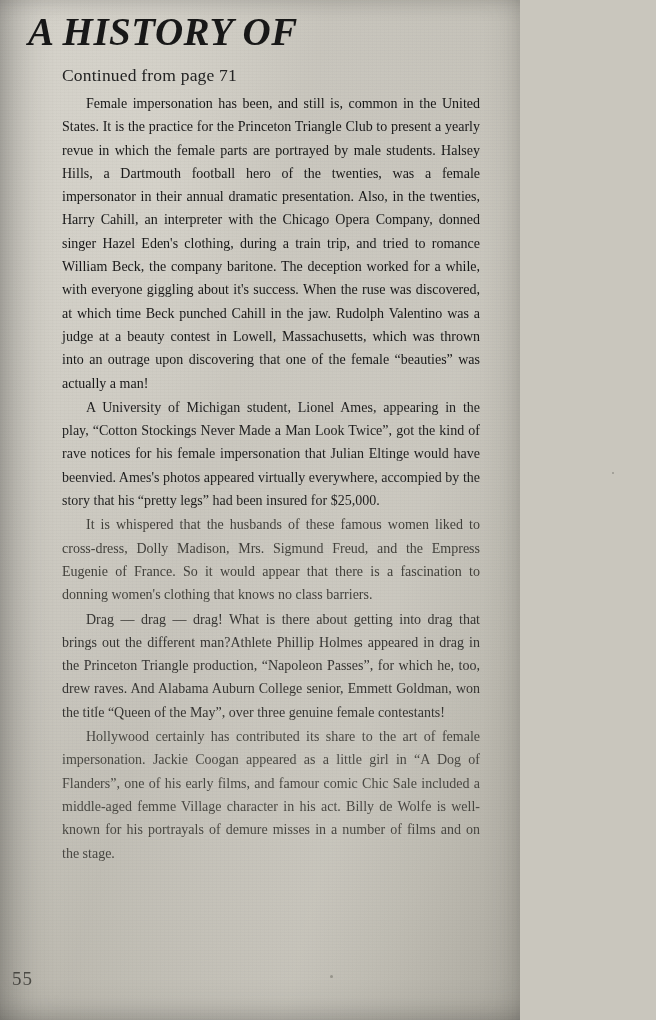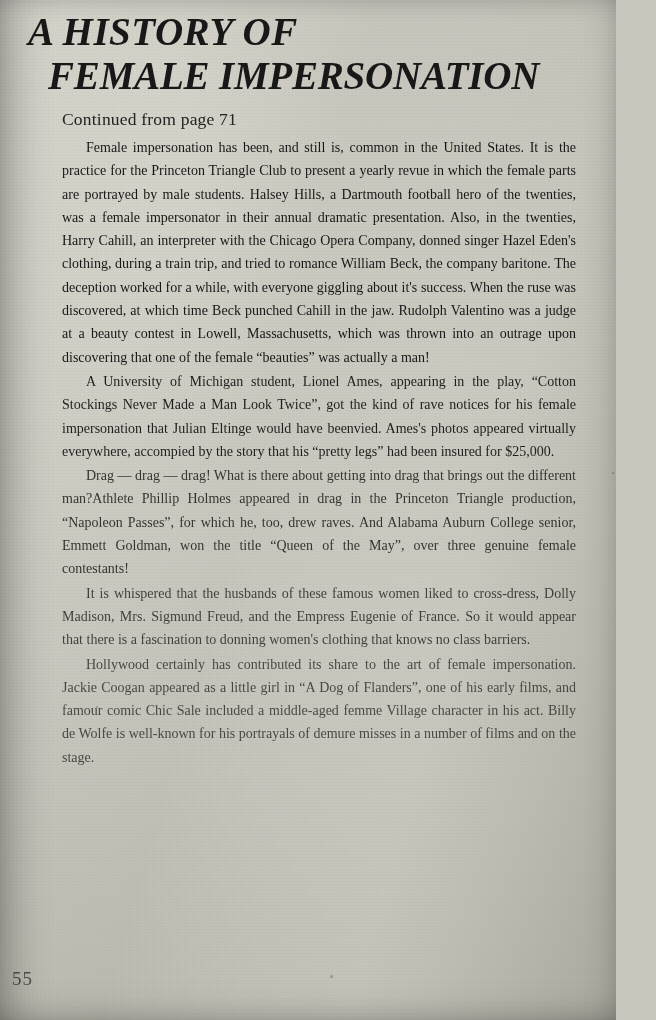--- a/index.html
+++ b/index.html
@@ -8,21 +8,21 @@
   }
   body {
     width: 656px;
     height: 1020px;
     background: #c9c6bd;
     font-family: "Liberation Serif", serif;
     overflow: hidden;
   }
   .page {
     position: relative;
-    width: 616px;
+    width: 520px;
     height: 1020px;
     background:
       linear-gradient(105deg, rgba(255,255,255,0.10) 0%, rgba(0,0,0,0.035) 42%, rgba(255,255,255,0.06) 70%, rgba(0,0,0,0.05) 100%),
       radial-gradient(ellipse at 30% 18%, #d7d4cb 0%, #cbc8bf 45%, #bfbcb2 78%, #b3b0a6 100%);
     box-sizing: border-box;
     padding: 10px 22px 0 24px;
   }
   .grain {
     position: absolute;
     inset: 0;
@@ -105,30 +105,29 @@
     pointer-events: none;
   }
 </style>
 </head>
 <body>
 
 <div class="page">
 
   <h1 class="title">
     <span>A HISTORY OF</span>
-    <span class="line2">FEMALE IMPERSONATION</span>
   </h1>
 
   <div class="continued">Continued from page 71</div>
 
   <div class="body-col">
     <p class="para p1">Female impersonation has been, and still is, common in the United States. It is the practice for the Princeton Triangle Club to present a yearly revue in which the female parts are portrayed by male students. Halsey Hills, a Dartmouth football hero of the twenties, was a female impersonator in their annual dramatic presentation. Also, in the twenties, Harry Cahill, an interpreter with the Chicago Opera Company, donned singer Hazel Eden's clothing, during a train trip, and tried to romance William Beck, the company baritone. The deception worked for a while, with everyone giggling about it's success. When the ruse was discovered, at which time Beck punched Cahill in the jaw. Rudolph Valentino was a judge at a beauty contest in Lowell, Massachusetts, which was thrown into an outrage upon discovering that one of the female “beauties” was actually a man!</p>
     <p class="para p2">A University of Michigan student, Lionel Ames, appearing in the play, “Cotton Stockings Never Made a Man Look Twice”, got the kind of rave notices for his female impersonation that Julian Eltinge would have beenvied. Ames's photos appeared virtually everywhere, accompied by the story that his “pretty legs” had been insured for $25,000.</p>
+    <p class="para p4">It is whispered that the husbands of these famous women liked to cross-dress, Dolly Madison, Mrs. Sigmund Freud, and the Empress Eugenie of France. So it would appear that there is a fascination to donning women's clothing that knows no class barriers.</p>
     <p class="para p3">Drag — drag — drag! What is there about getting into drag that brings out the different man?Athlete Phillip Holmes appeared in drag in the Princeton Triangle production, “Napoleon Passes”, for which he, too, drew raves. And Alabama Auburn College senior, Emmett Goldman, won the title “Queen of the May”, over three genuine female contestants!</p>
-    <p class="para p4">It is whispered that the husbands of these famous women liked to cross-dress, Dolly Madison, Mrs. Sigmund Freud, and the Empress Eugenie of France. So it would appear that there is a fascination to donning women's clothing that knows no class barriers.</p>
     <p class="para p5">Hollywood certainly has contributed its share to the art of female impersonation. Jackie Coogan appeared as a little girl in “A Dog of Flanders”, one of his early films, and famour comic Chic Sale included a middle-aged femme Village character in his act. Billy de Wolfe is well-known for his portrayals of demure misses in a number of films and on the stage.</p>
   </div>
 
   <div class="folio">55</div>
 
   <span class="speck" style="left:330px; top:975px; width:3px; height:3px;"></span>
   <span class="speck" style="left:96px; top:706px; width:2px; height:2px;"></span>
   <span class="speck" style="left:612px; top:472px; width:2px; height:2px;"></span>
 
   <div class="grain"></div>

